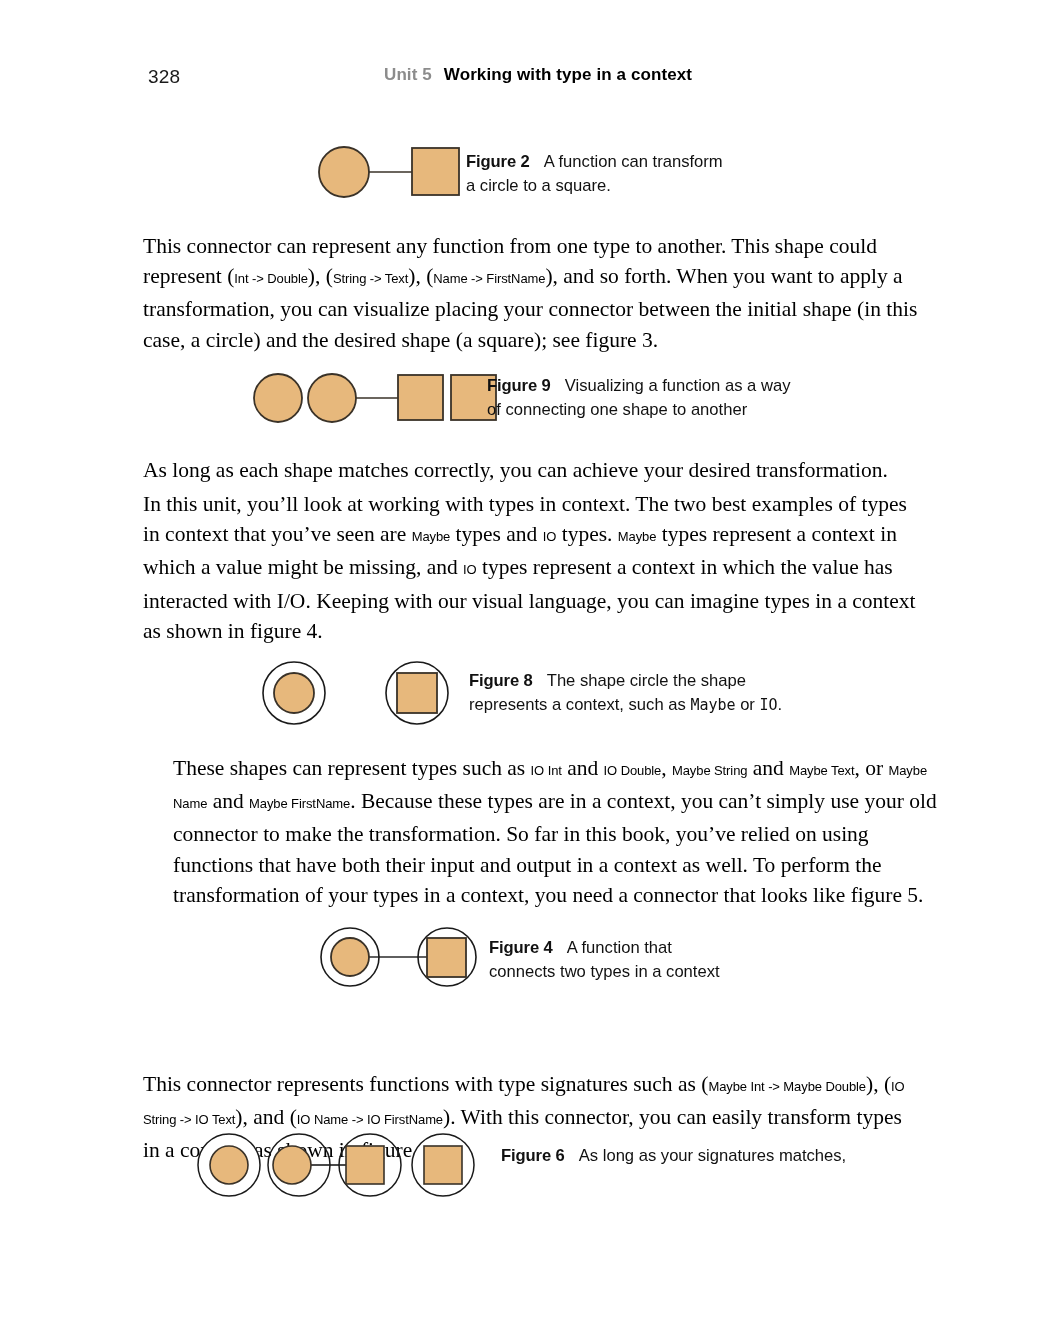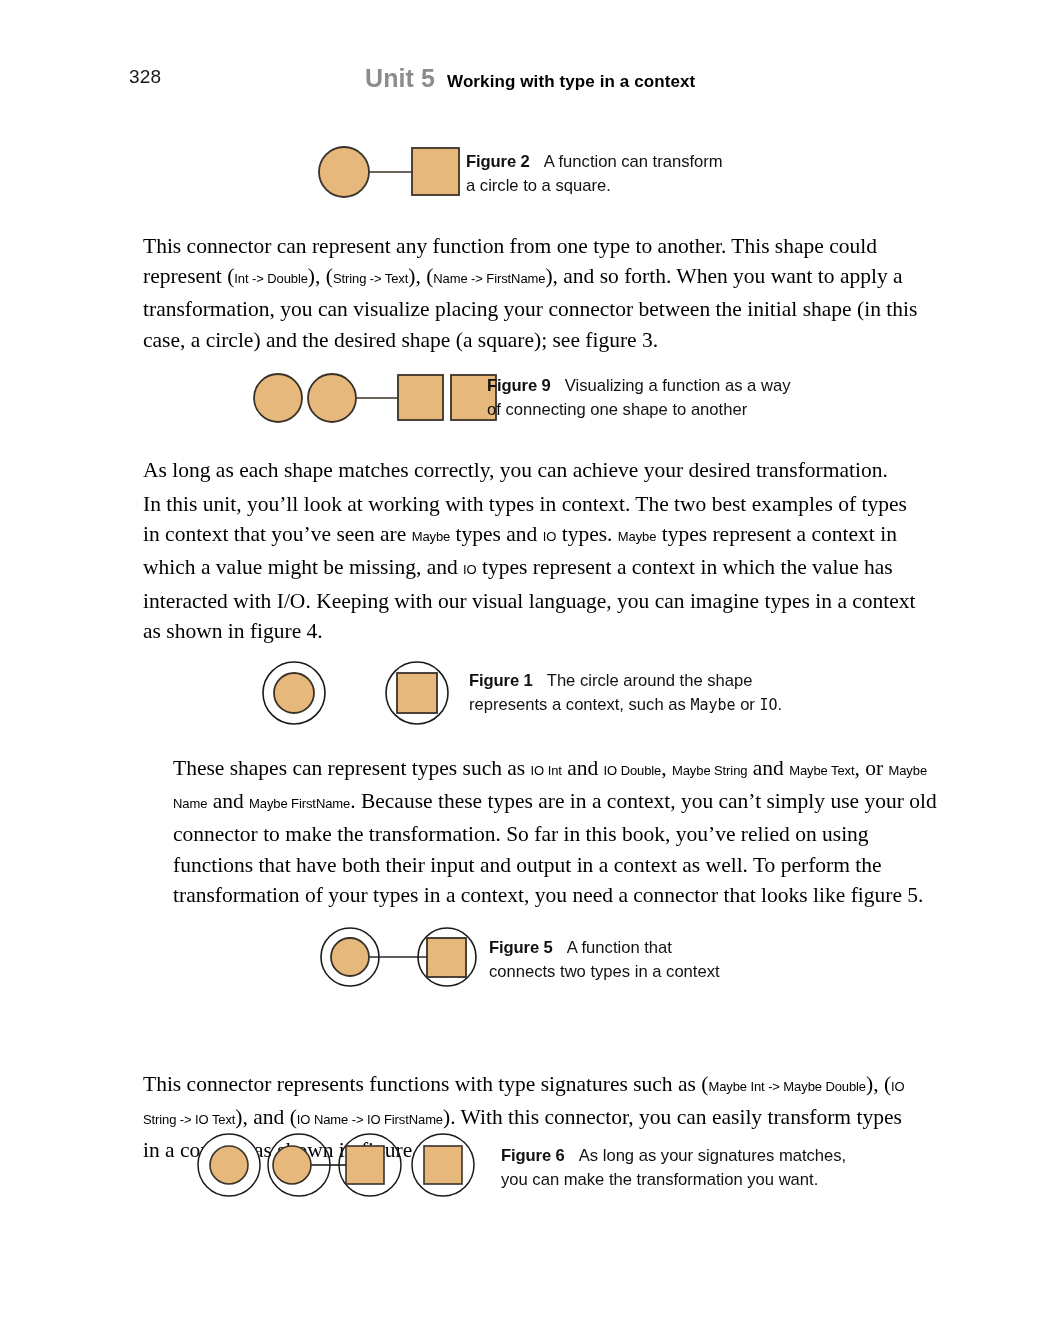--- a/index.html
+++ b/index.html
@@ -19,21 +19,21 @@
   .page {
     position: relative;
     width: 1062px;
     height: 1332px;
     box-sizing: border-box;
   }
 
   
   .header {
     position: absolute;
-    left: 129px;
+    left: 148px;
     top: 62px;
     width: 776px;
     height: 32px;
     font-family: "Liberation Sans", "DejaVu Sans", sans-serif;
     font-size: 18px;
   }
   .header .folio {
     position: absolute;
     left: 0;
     top: 4px;
@@ -43,21 +43,21 @@
   }
   .header .headline {
     position: absolute;
     left: 236px;
     top: 2px;
     white-space: nowrap;
   }
   .header .unit {
     color: #8c8c8c;
     font-weight: bold;
-    font-size: 25px;
+    font-size: 17px;
     letter-spacing: 0.1px;
   }
   .header .htitle {
     color: #000000;
     font-weight: bold;
     font-size: 17px;
     margin-left: 12px;
     letter-spacing: 0.1px;
   }
 
@@ -164,41 +164,41 @@
   <div class="figure" style="left:0; top:0;">
     <div class="figart" style="left:262px; top:660px;">
       <svg width="200" height="70" viewBox="0 0 200 70">
         <circle cx="32" cy="33" r="31" fill="#ffffff" stroke="#1a1a1a" stroke-width="1.6"></circle>
         <circle cx="32" cy="33" r="20" fill="#e7b87c" stroke="#3a3228" stroke-width="1.8"></circle>
         <circle cx="155" cy="33" r="31" fill="#ffffff" stroke="#1a1a1a" stroke-width="1.6"></circle>
         <rect x="135" y="13" width="40" height="40" fill="#e7b87c" stroke="#3a3228" stroke-width="1.8"></rect>
       </svg>
     </div>
     <div class="figcap" style="left:469px; top:669px;">
-      <span class="lbl">Figure 1</span><span class="gap"></span><span>The circle around the shape</span><br>
+      <span class="lbl">Figure 8</span><span class="gap"></span><span>The shape circle the shape</span><br>
       <span>represents a context, such as </span><code>Maybe</code><span> or </span><code>IO</code><span>.</span>
     </div>
   </div>
 
   <div class="para" style="left:143px; top:753px;margin-left:30px;">
     <span>These shapes can represent types such as </span><code>IO Int</code><span> and </span><code>IO Double</code><span>, </span><code>Maybe String</code><span> and </span><code>Maybe Text</code><span>, or </span><code>Maybe Name</code><span> and </span><code>Maybe FirstName</code><span>. Because these types are in a context, you can’t simply use your old connector to make the transformation. So far in this book, you’ve relied on using functions that have both their input and output in a context as well. To perform the transformation of your types in a context, you need a connector that looks like figure 5.</span>
   </div>
 
   <div class="figure" style="left:0; top:0;">
     <div class="figart" style="left:317px; top:927px;">
       <svg width="170" height="64" viewBox="0 0 170 64">
         <line x1="52" y1="30" x2="110" y2="30" stroke="#2a2a2a" stroke-width="1.6"></line>
         <circle cx="33" cy="30" r="29" fill="none" stroke="#1a1a1a" stroke-width="1.6"></circle>
         <circle cx="130" cy="30" r="29" fill="none" stroke="#1a1a1a" stroke-width="1.6"></circle>
         <circle cx="33" cy="30" r="19" fill="#e7b87c" stroke="#3a3228" stroke-width="1.8"></circle>
         <rect x="110" y="11" width="39" height="39" fill="#e7b87c" stroke="#3a3228" stroke-width="1.8"></rect>
       </svg>
     </div>
     <div class="figcap" style="left:489px; top:936px;">
-      <span class="lbl">Figure 5</span><span class="gap"></span><span>A function that</span><br>
+      <span class="lbl">Figure 4</span><span class="gap"></span><span>A function that</span><br>
       <span>connects two types in a context</span>
     </div>
   </div>
 
   <div class="para" style="left:143px; top:1022px;margin-top:47px;">
     <span>This connector represents functions with type signatures such as (</span><code>Maybe Int -&gt; Maybe Double</code><span>), (</span><code>IO String -&gt; IO Text</code><span>), and (</span><code>IO Name -&gt; IO FirstName</code><span>). With this connector, you can easily transform types in a context, as shown in figure 6.</span>
   </div>
 
   <div class="figure" style="left:0; top:0;">
     <div class="figart" style="left:194px; top:1132px;">
@@ -209,17 +209,16 @@
         <circle cx="105" cy="33" r="31" fill="none" stroke="#1a1a1a" stroke-width="1.5"></circle>
         <circle cx="98" cy="33" r="19" fill="#e7b87c" stroke="#3a3228" stroke-width="1.6"></circle>
         <circle cx="176" cy="33" r="31" fill="none" stroke="#1a1a1a" stroke-width="1.5"></circle>
         <rect x="152" y="14" width="38" height="38" fill="#e7b87c" stroke="#3a3228" stroke-width="1.6"></rect>
         <circle cx="249" cy="33" r="31" fill="#ffffff" stroke="#1a1a1a" stroke-width="1.5"></circle>
         <rect x="230" y="14" width="38" height="38" fill="#e7b87c" stroke="#3a3228" stroke-width="1.6"></rect>
       </svg>
     </div>
     <div class="figcap" style="left:501px; top:1144px;">
       <span class="lbl">Figure 6</span><span class="gap"></span><span>As long as your signatures matches,</span><br>
-      <span>you can make the transformation you want.</span>
     </div>
   </div>
 
 </div>
 
 </body></html>

